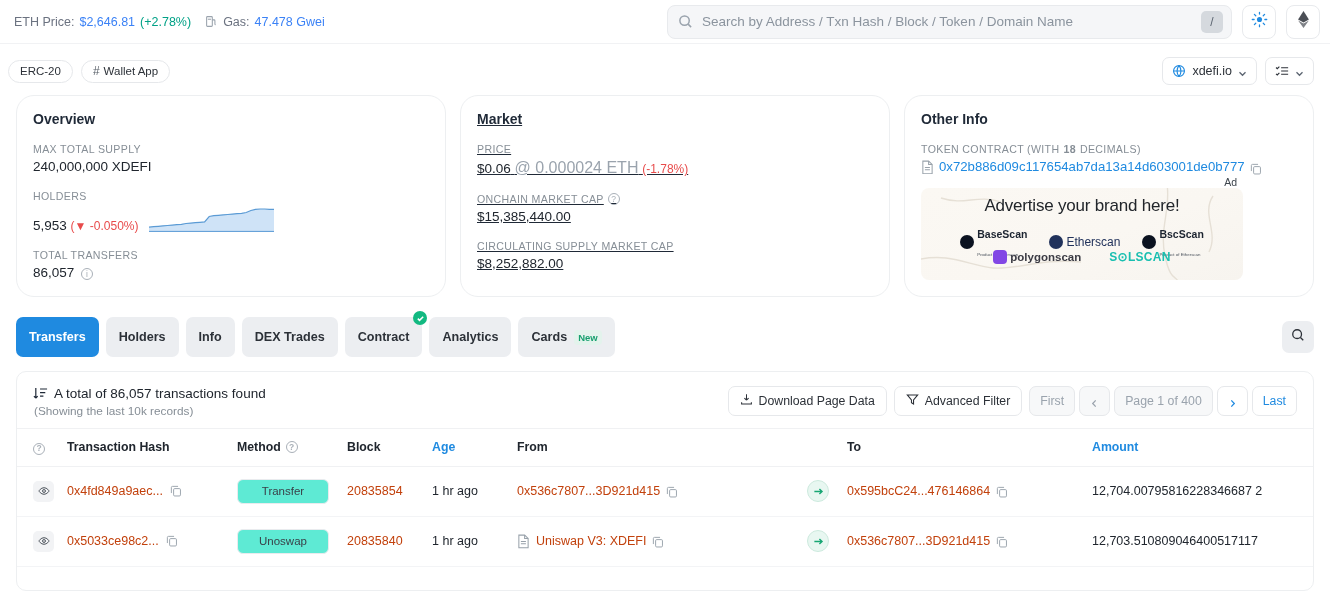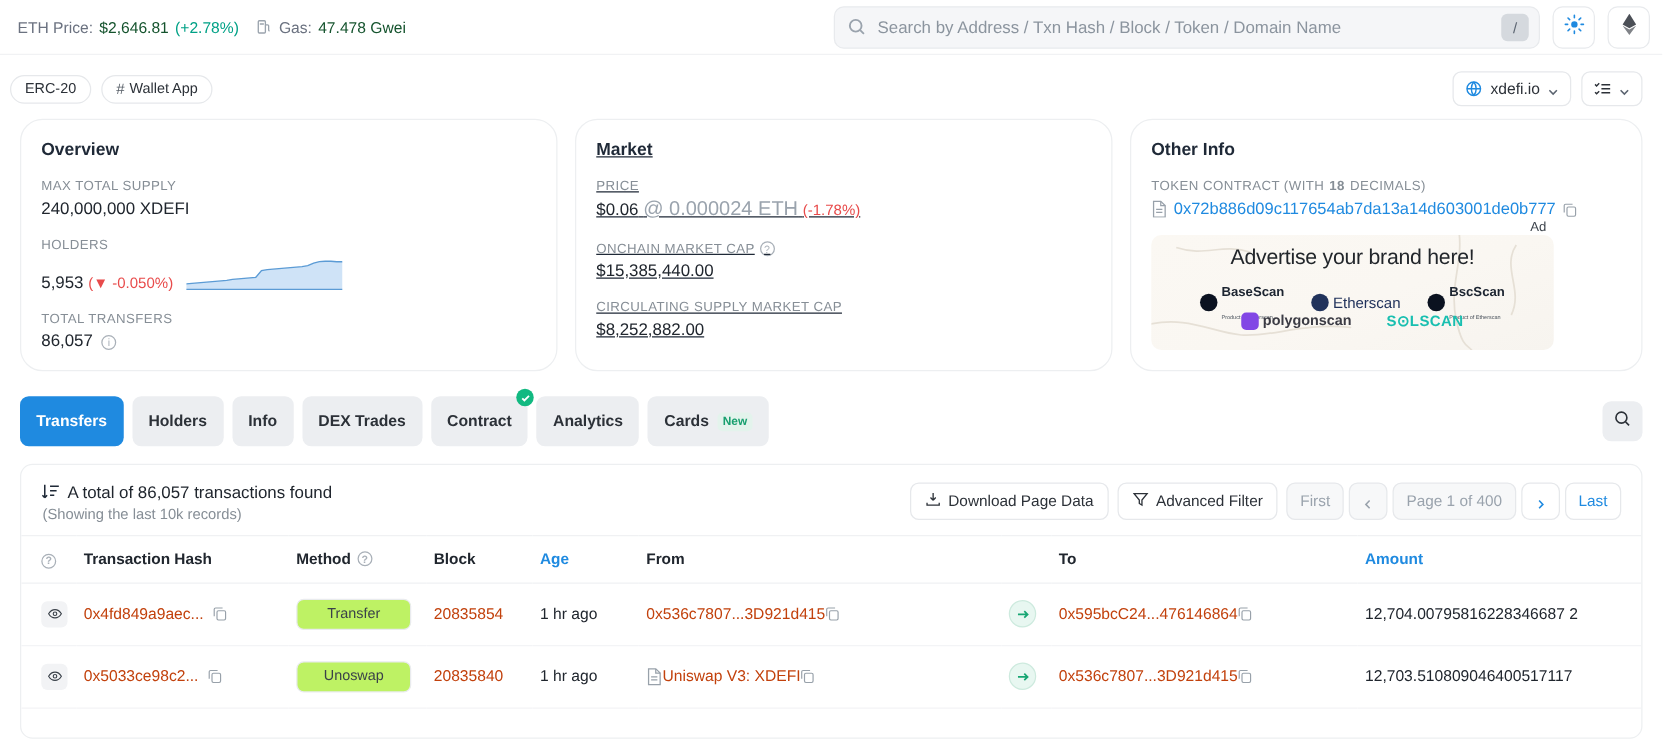--- a/index.html
+++ b/index.html
@@ -15,21 +15,21 @@
   
   .topbar {
     height: 44px; width: 100%;
     display: flex; align-items: center;
     padding: 0 10px 0 14px;
     background: #fff;
     border-bottom: 1px solid #f1f2f4;
   }
   .tb-left { display: flex; align-items: center; gap: 14px; font-size: 12.5px; color: #6b7280; }
   .tb-item { display: flex; align-items: center; gap: 5px; white-space: nowrap; }
-  .tb-val { color: #14532d; }
+  .tb-val { color: #3b82f6; }
   .tb-green { color: #00a186; }
   .gas-ico { display: inline-block; width: 13px; height: 13px; color: #9aa3ad; }
 
   .tb-right { margin-left: auto; display: flex; align-items: center; gap: 10px; }
   .searchwrap {
     position: relative; width: 565px; height: 34px;
     background: #f5f6f8; border: 1px solid #e8eaed; border-radius: 8px;
     display: flex; align-items: center; padding: 0 8px 0 10px;
   }
   .searchwrap .sicon { width: 15px; height: 15px; color: #9aa3ad; flex: 0 0 auto; }
@@ -202,30 +202,30 @@
   .c-eye { width: 44px; padding-left: 16px !important; }
   .eyebtn {
     width: 21px; height: 21px; border-radius: 5px; background: #f2f3f5;
     display: flex; align-items: center; justify-content: center; cursor: pointer;
   }
   .lnk { color: #c2410c; }
   .hashcell { display: flex; align-items: center; gap: 7px; }
   .methodpill {
     display: inline-flex; align-items: center; justify-content: center;
     min-width: 92px; height: 25px; padding: 0 10px;
-    border: 1px solid #e9ebee; border-radius: 6px; background: #bef264;
+    border: 1px solid #e9ebee; border-radius: 6px; background: #5eead4;
     font-size: 11.5px; color: #3a4149;
   }
   .arrowcircle {
     width: 22px; height: 22px; border-radius: 50%;
     background: #e8f7f1; border: 1px solid #cdeade;
     display: flex; align-items: center; justify-content: center;
   }
   .arrowcircle svg { width: 11px; height: 11px; color: #17a673; }
-  .addrcell { display: flex; align-items: center; }
+  .addrcell { display: flex; align-items: flex-end; gap: 6px; }
 </style>
 </head>
 <body>
 
 <div class="topbar">
   <div class="tb-left">
     <div class="tb-item">
       <span>ETH Price:</span>
       <span class="tb-val">$2,646.81</span>
       <span class="tb-green">(+2.78%)</span>

